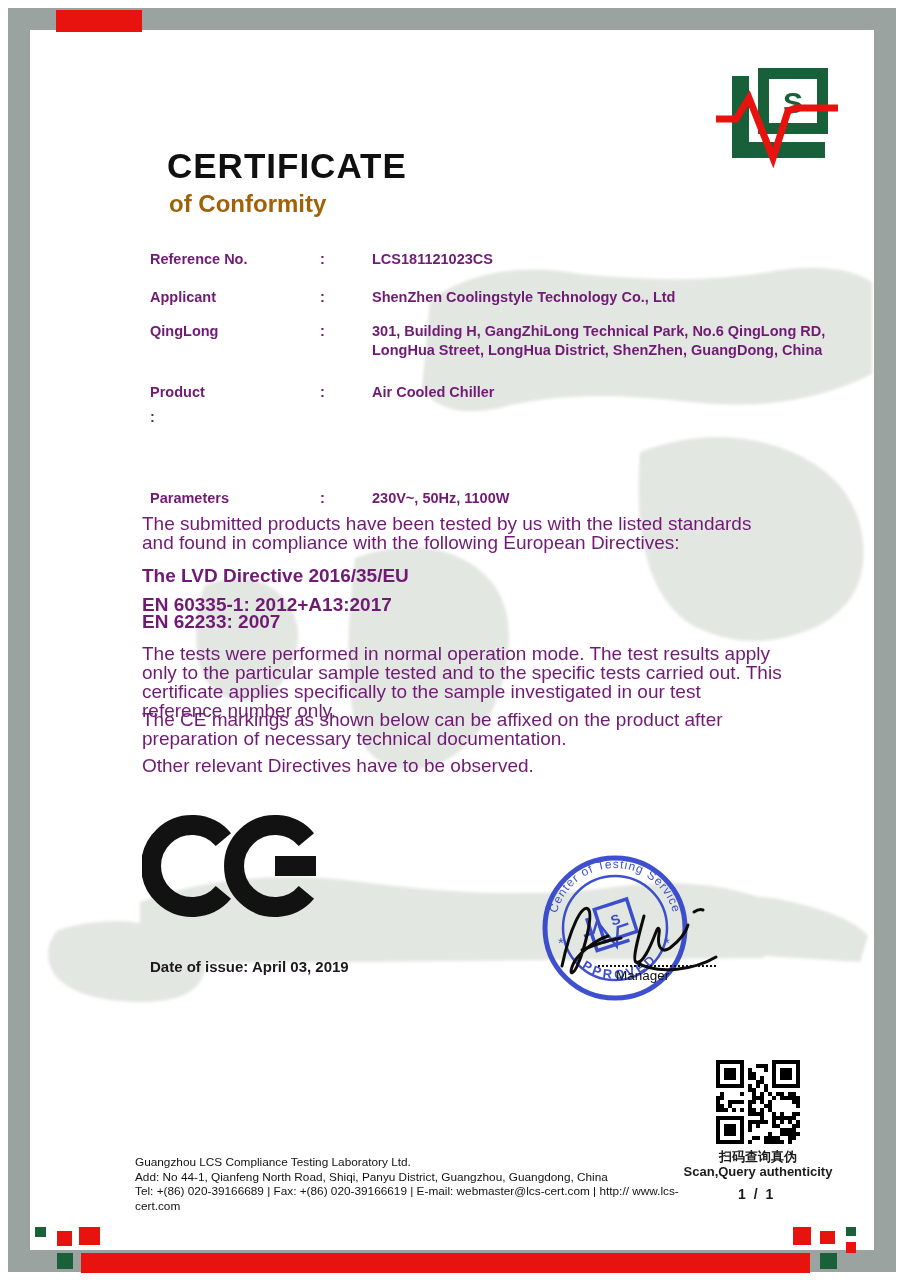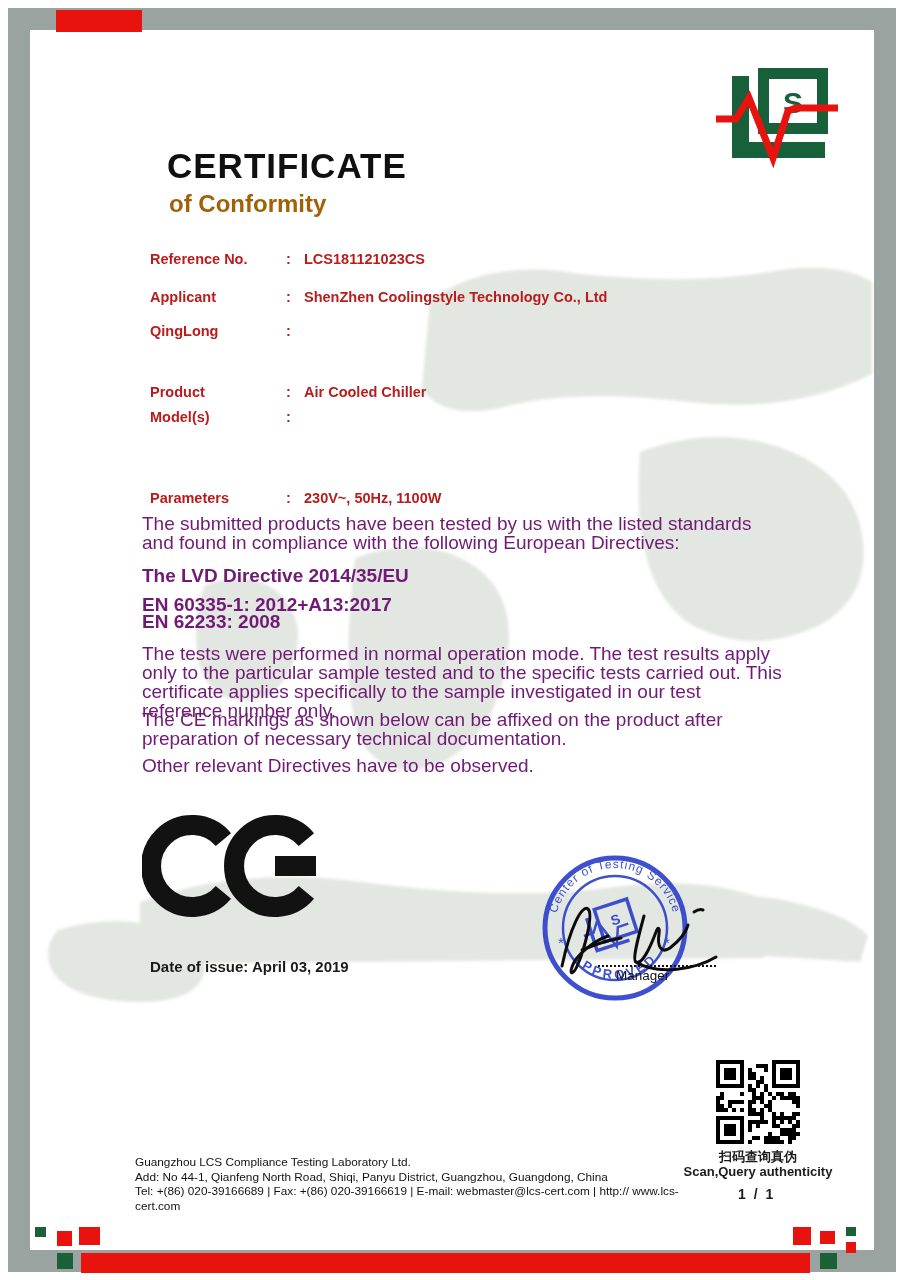--- a/index.html
+++ b/index.html
@@ -12,21 +12,21 @@
   #watermark{position:absolute;left:0;top:0;z-index:0;filter:blur(1.5px);}
   
   .frame{left:8px;top:8px;width:888px;height:1264px;border:22px solid #9ba3a1;box-sizing:border-box;z-index:1;}
   .deco{z-index:2;}
   .red{background:#e8120f;}
   .green{background:#1a6038;}
   
   .title1{left:167px;top:146px;font-size:35px;font-weight:bold;letter-spacing:1px;color:#101010;z-index:3;}
   .title2{left:169px;top:190px;font-size:24px;font-weight:bold;color:#a16207;z-index:3;}
   
-  .frow{left:150px;width:640px;display:flex;z-index:3;font-size:14.5px;font-weight:bold;line-height:19px;color:#b91c1c;}
+  .frow{left:150px;width:640px;display:flex;z-index:3;font-size:14.5px;font-weight:bold;line-height:19px;color:#701a75;gap:34px;}
   .flabel{width:136px;flex:none;}
   .fcolon{width:18px;flex:none;}
   .fvalue{width:470px;flex:none;}
   
   .para{left:142px;width:642px;font-size:19px;line-height:19px;color:#701a75;z-index:3;}
   .bold{font-weight:bold;}
   .std{line-height:17.5px;}
   .date{left:150px;top:958px;font-size:15px;font-weight:bold;z-index:3;}
   
   .footer{left:135px;top:1155px;width:560px;font-size:11.8px;line-height:14.6px;color:#121212;z-index:3;}
@@ -82,40 +82,40 @@
   <span class="fvalue">LCS181121023CS</span>
 </div>
 <div class="abs frow" style="top:288px;">
   <span class="flabel">Applicant</span>
   <span class="fcolon">:</span>
   <span class="fvalue">ShenZhen Coolingstyle Technology Co., Ltd</span>
 </div>
 <div class="abs frow" style="top:322px;">
   <span class="flabel">QingLong</span>
   <span class="fcolon">:</span>
+  <span class="fvalue">301, Building H, GangZhiLong Technical Park, No.6 QingLong RD, LongHua Street, LongHua District, ShenZhen, GuangDong, China</span>
 </div>
 <div class="abs frow" style="top:374px;margin-top:9px;">
   <span class="flabel">Product</span>
   <span class="fcolon">:</span>
   <span class="fvalue">Air Cooled Chiller</span>
 </div>
 <div class="abs frow" style="top:408px;">
-  <span class="flabel">Model(s)</span>
   <span class="fcolon">:</span>
 </div>
 <div class="abs frow" style="top:489px;">
   <span class="flabel">Parameters</span>
   <span class="fcolon">:</span>
   <span class="fvalue">230V~, 50Hz, 1100W</span>
 </div>
 
 <div class="abs para" style="top:514px;">The submitted products have been tested by us with the listed standards and found in compliance with the following European Directives:</div>
-<div class="abs para bold" style="top:566px;">The LVD Directive 2014/35/EU</div>
+<div class="abs para bold" style="top:566px;">The LVD Directive 2016/35/EU</div>
 <div class="abs para bold std" style="top:596px;">EN 60335-1: 2012+A13:2017</div>
-<div class="abs para bold std" style="top:613px;">EN 62233: 2008</div>
+<div class="abs para bold std" style="top:613px;">EN 62233: 2007</div>
 <div class="abs para" style="top:644px;">The tests were performed in normal operation mode. The test results apply only to the particular sample tested and to the specific tests carried out. This certificate applies specifically to the sample investigated in our test reference number only.</div>
 <div class="abs para" style="top:710px;">The CE markings as shown below can be affixed on the product after preparation of necessary technical documentation.</div>
 <div class="abs para" style="top:756px;">Other relevant Directives have to be observed.</div>
 
 <svg class="abs" style="left:142px;top:810px;z-index:3;" width="186" height="112" viewBox="0 0 186 112">
   <path d="M 81.4 29.6 A 41 41 0 1 0 81.4 82.4" fill="none" stroke="#121212" stroke-width="20"></path>
   <path d="M 164.4 29.6 A 41 41 0 1 0 164.4 82.4" fill="none" stroke="#121212" stroke-width="20"></path>
   <path d="M 133 56 H 174" fill="none" stroke="#121212" stroke-width="20"></path>
 </svg>
 

